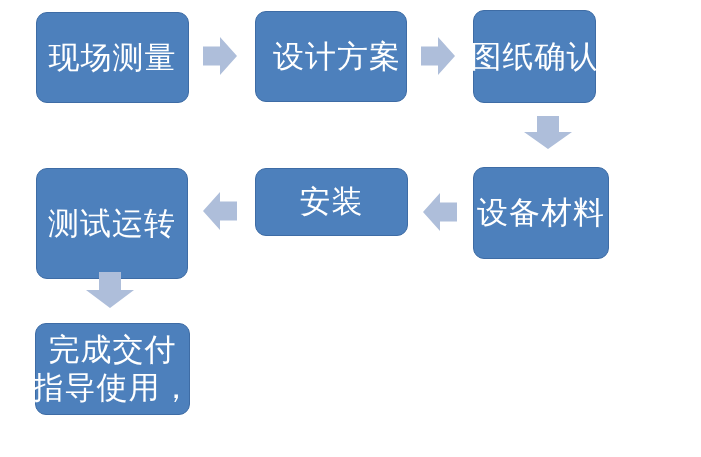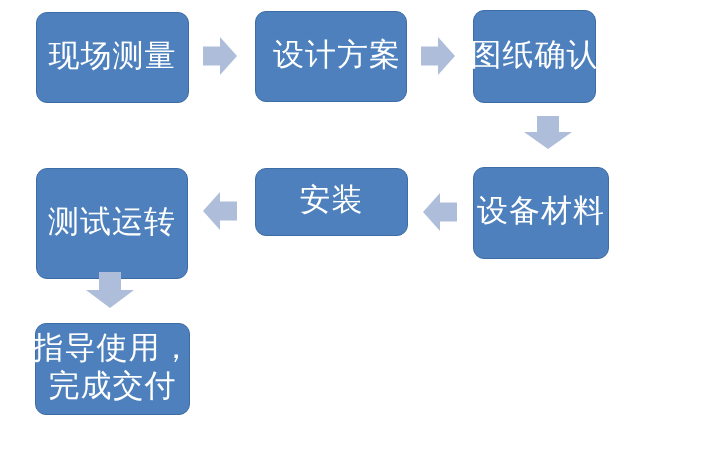--- a/index.html
+++ b/index.html
@@ -6,21 +6,21 @@
     margin: 0;
     padding: 0;
     background: #ffffff;
   }
   .canvas {
     position: relative;
     width: 701px;
     height: 457px;
     background: var(--bg, #ffffff);
     overflow: hidden;
-    font-family: Liberation Mono, monospace;
+    font-family: Liberation Sans, sans-serif;
   }
   .node {
     position: absolute;
     box-sizing: border-box;
     background: var(--node-fill, #4d80bc);
     border: 1.5px solid var(--node-border, #3e6ca5);
     border-radius: 11px;
     color: var(--node-text, #ffffff);
     display: flex;
     flex-direction: column;
@@ -106,17 +106,17 @@
 
   <div id="n6" class="node">
     <span class="line">测试运转</span>
   </div>
 
   <svg id="a6" class="arrow" width="48" height="36" viewBox="0 0 48 36">
     <polygon points="13,0 35,0 35,18 48,18 24,36 0,18 13,18"></polygon>
   </svg>
 
   <div id="n7" class="node">
+    <span class="line">完成交付</span>
     <span class="line">指导使用，</span>
-    <span class="line">完成交付</span>
   </div>
 
 </div>
 
 </body></html>

